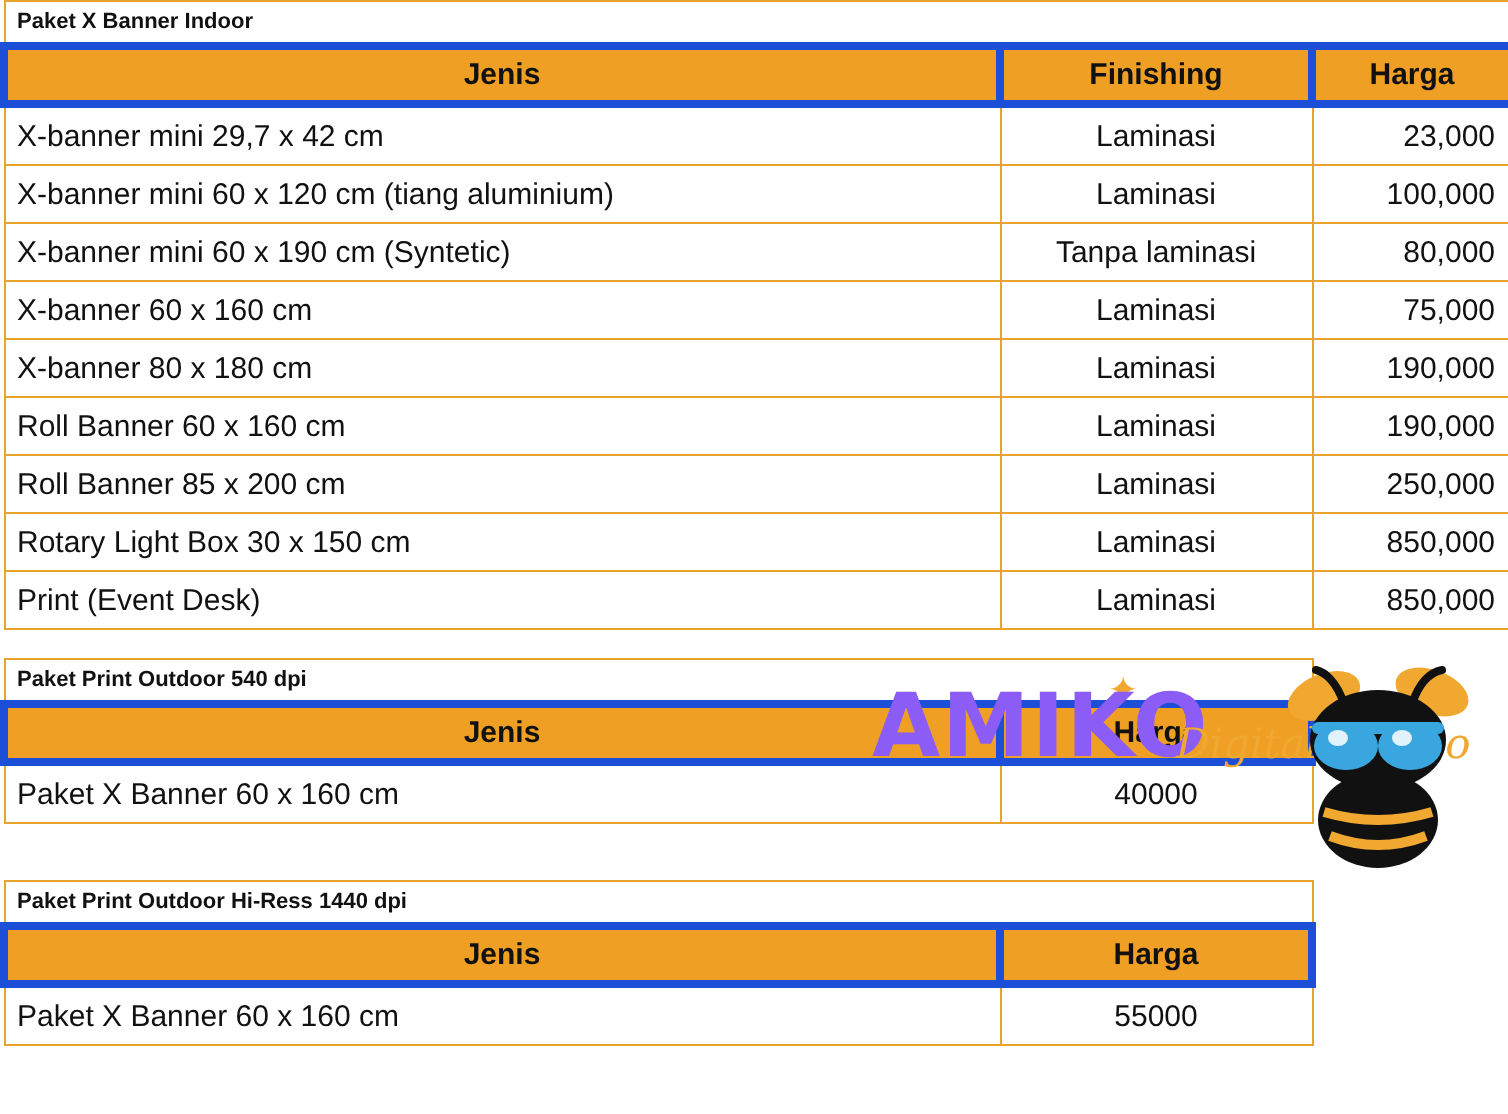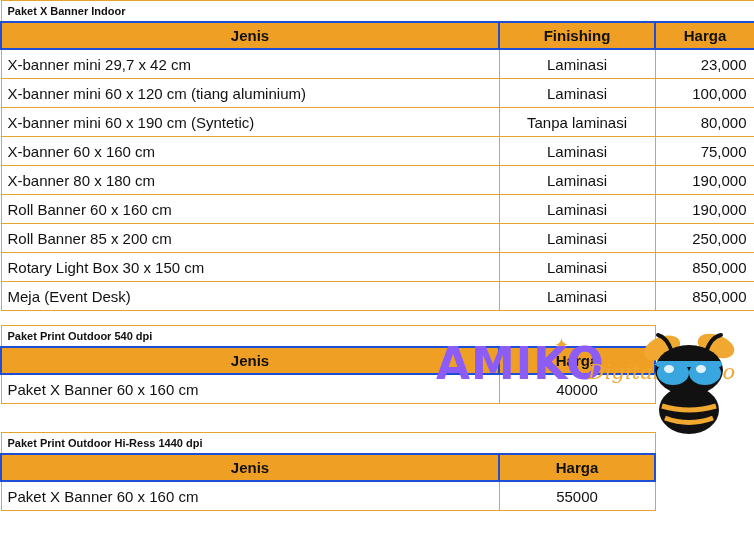--- a/index.html
+++ b/index.html
@@ -36,21 +36,21 @@
     border: 1px solid #e8a32a;
     background: #ffffff;
     white-space: nowrap;
   }
 
   .hdr td {
     background: #efa024;
     font-weight: bold;
     text-align: center;
     padding: 4px 6px;
-    border: 2px solid #1d4ed8;
+    border: 4px solid #1d4ed8;
     font-size: 15px;
   }
 
   .data td {
     border: 1px solid #e8a32a;
     padding: 3px 6px;
     background: #ffffff;
     font-size: 15px;
     height: 22px;
   }
@@ -170,21 +170,21 @@
         <td class="c-jenis">Roll Banner 85 x 200 cm</td>
         <td class="c-fin">Laminasi</td>
         <td class="c-harga">250,000</td>
       </tr>
       <tr class="data">
         <td class="c-jenis">Rotary Light Box 30 x 150 cm</td>
         <td class="c-fin">Laminasi</td>
         <td class="c-harga">850,000</td>
       </tr>
       <tr class="data">
-        <td class="c-jenis">Meja (Event Desk)</td>
+        <td class="c-jenis">Print (Event Desk)</td>
         <td class="c-fin">Laminasi</td>
         <td class="c-harga">850,000</td>
       </tr>
 
       <tr class="spacer-row">
         <td colspan="3"></td>
       </tr>
 
       <tr class="title-row">
         <td colspan="2">Paket Print Outdoor 540 dpi</td>

